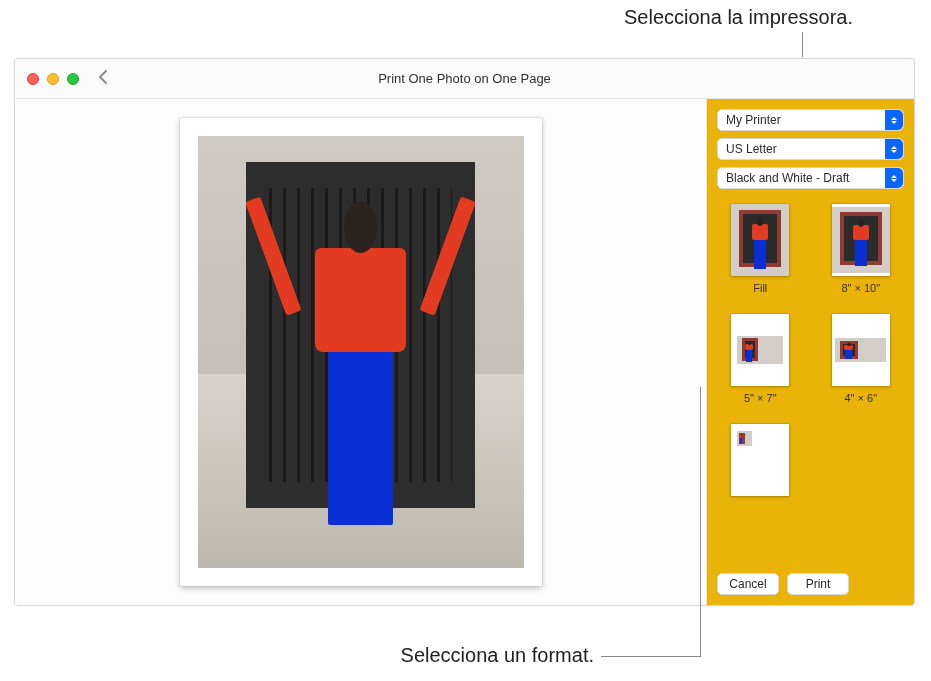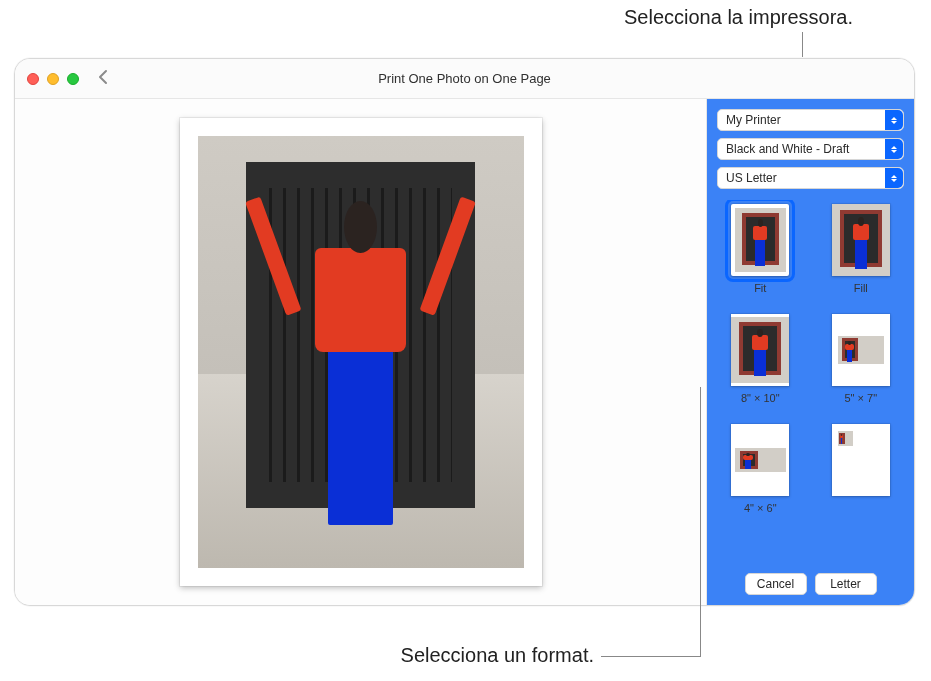--- a/index.html
+++ b/index.html
@@ -33,21 +33,21 @@
   .leader-bottom-v { width: 1px; height: 270px; bottom: 24px; right: 230px; }
 
   
   .window {
     position: absolute;
     top: 58px;
     left: 14px;
     width: 901px;
     height: 548px;
     border: 1px solid #d8d8d8;
-    border-radius: 16px;
+    border-radius: 4px;
     overflow: hidden;
     box-shadow: 0 0 0 0.5px rgba(0,0,0,0.05);
     display: flex;
     flex-direction: column;
     background: #ffffff;
   }
 
   .titlebar {
     height: 40px;
     background: #fbfbfb;
@@ -167,21 +167,21 @@
   }
   .photo .arm-r {
     position:absolute; right:27%; top:13%; width:5%; height:28%;
     background:#e23b22; transform: rotate(20deg); transform-origin: bottom center;
     border-radius:3px;
   }
 
   .side {
     width: 208px;
     border-left: 1px solid #e6e6e6;
-    background: #3b82f6;
+    background: #eab308;
     display: flex;
     flex-direction: column;
     padding: 10px 10px 10px 10px;
   }
 
   .select {
     position: relative;
     height: 22px;
     border: 1px solid #d6d6d6;
     border-radius: 5px;
@@ -252,21 +252,21 @@
   .thumb .minip .h { position:absolute; left:45%; top:18%; width:10%; height:12%; background:#2b2320; border-radius:50%; }
 
   .thumb .minip.landscape .f { left:10%; top:10%; width:35%; height:78%; border-width:3px; }
   .thumb .minip.landscape .s { left:20%; top:46%; width:12%; height:44%; }
   .thumb .minip.landscape .t { left:17%; top:28%; width:18%; height:22%; }
   .thumb .minip.landscape .h { left:23%; top:18%; width:7%; height:14%; }
 
   .layout-label { font-size: 11px; color:#333; }
 
   .footer {
-    display:flex; gap:8px; justify-content:center;
+    display:flex; gap:8px; justify-content:flex-start;
     padding-top:8px;
   }
   .btn {
     min-width: 62px; height: 22px;
     border: 1px solid #d6d6d6; border-radius: 5px;
     background: #ffffff; font-size: 12px;
     display:flex; align-items:center; justify-content:center;
     padding: 0 10px;
   }
 </style>
@@ -311,49 +311,36 @@
     <div class="side">
 
       <div class="select">
         <span>My Printer</span>
         <div class="caret">
             <span class="up"></span>
             <span class="dn"></span>
           </div>
       </div>
       <div class="select">
+        <span>US Letter</span>
+        <div class="caret">
+            <span class="up"></span>
+            <span class="dn"></span>
+          </div>
+      </div>
+      <div class="select">
         <span>Black and White - Draft</span>
         <div class="caret">
             <span class="up"></span>
             <span class="dn"></span>
           </div>
       </div>
-      <div class="select">
-        <span>US Letter</span>
-        <div class="caret">
-            <span class="up"></span>
-            <span class="dn"></span>
-          </div>
-      </div>
 
       <div class="layouts">
         <div class="layout-grid" id="layout-grid">
-            <div class="layout-item">
-              <div class="thumb selected">
-                <div class="ph fit">
-                  <div class="minip">
-                    <div class="f"></div>
-                    <div class="s"></div>
-                    <div class="t"></div>
-                    <div class="h"></div>
-                  </div>
-                </div>
-              </div>
-              <div class="layout-label">Fit</div>
-            </div>
             <div class="layout-item">
               <div class="thumb">
                 <div class="ph fill">
                   <div class="minip">
                     <div class="f"></div>
                     <div class="s"></div>
                     <div class="t"></div>
                     <div class="h"></div>
                   </div>
                 </div>
@@ -410,21 +397,21 @@
                   </div>
                 </div>
               </div>
               <div class="layout-label"></div>
             </div>
           </div>
       </div>
 
       <div class="footer">
         <div class="btn">Cancel</div>
-        <div class="btn">Letter</div>
+        <div class="btn">Print</div>
       </div>
     </div>
   </div>
 </div>
 
 <div class="leader leader-bottom-v"></div>
 <div class="leader leader-bottom-h"></div>
 <div class="callout callout-bottom">Selecciona un format.</div>
 
 </body></html>

